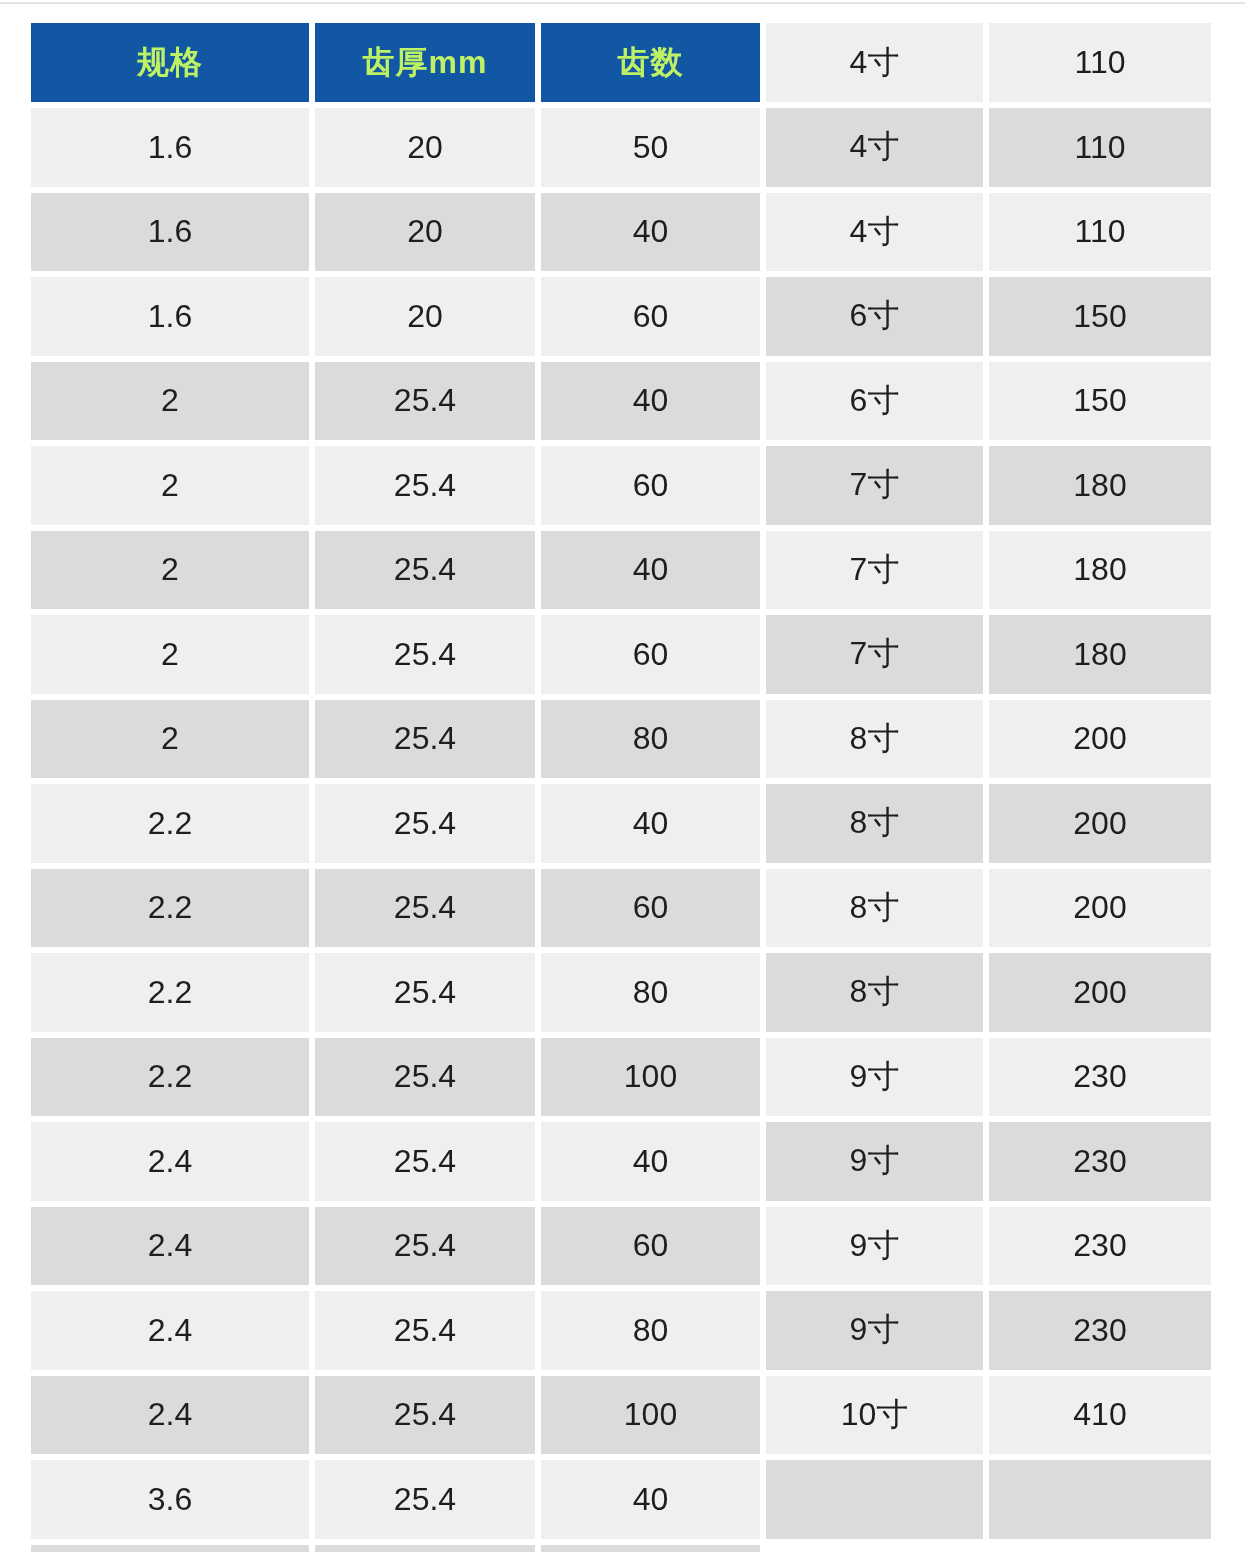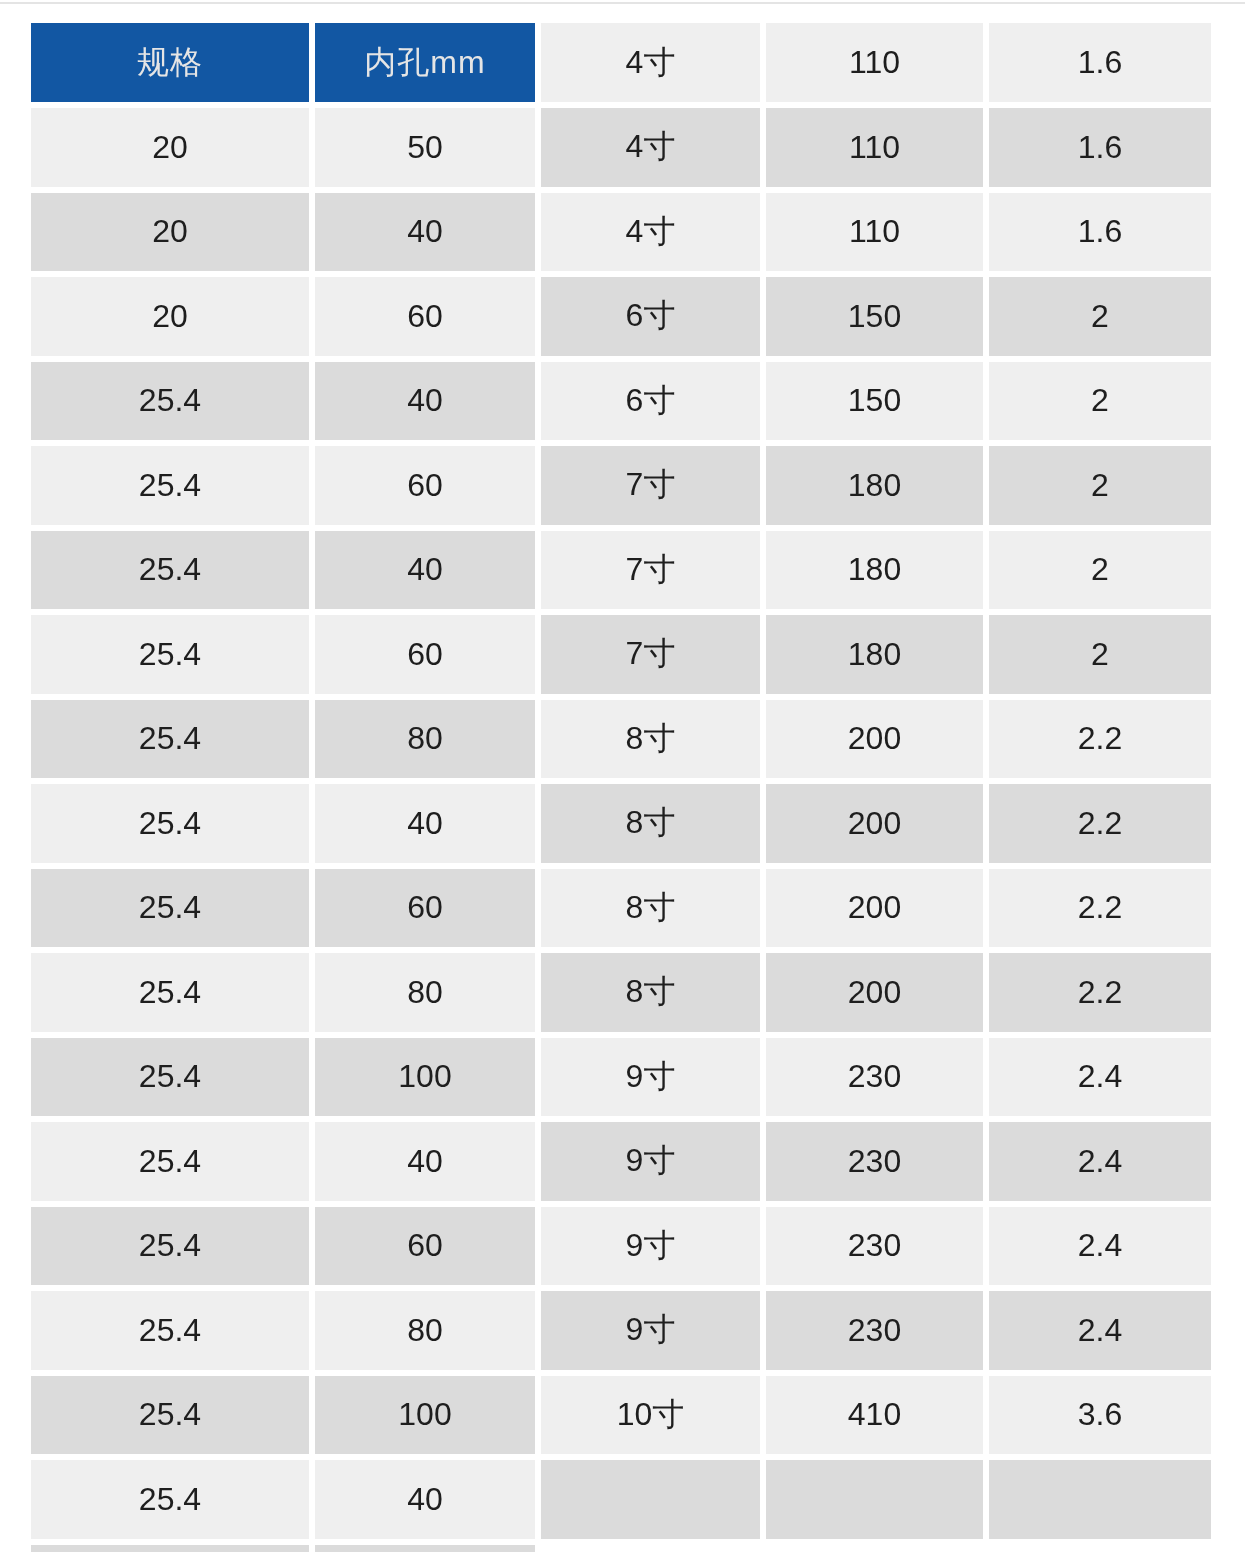--- a/index.html
+++ b/index.html
@@ -29,45 +29,47 @@
     width: 1180px;
     display: grid;
     grid-template-columns: 278px 220px 219px 217px 222px;
     grid-template-rows: 79px;
     grid-auto-rows: 78.5px;
     row-gap: 6px;
     column-gap: 6px;
   }
   .hcell {
     background: #1257a3;
-    color: #e5e5e5;
+    color: #bef264;
     display: flex;
     align-items: center;
     justify-content: center;
     font-size: 32px;
     letter-spacing: 1px;
+    font-weight: bold;
   }
   .cell {
     display: flex;
     align-items: center;
     justify-content: center;
     font-size: 32px;
     color: #1e1e1e;
   }
   .cell.light { background: #efefef; }
   .cell.dark  { background: #dbdbdb; }
 </style>
 </head>
 <body>
 
 <div class="top-hairline"></div>
 
 <div class="spec-table">
     <div class="hcell">规格</div>
-    <div class="hcell">内孔mm</div>
+    <div class="hcell">齿厚mm</div>
+    <div class="hcell">齿数</div>
     <div class="cell light">4寸</div>
     <div class="cell light">110</div>
     <div class="cell light">1.6</div>
     <div class="cell light">20</div>
     <div class="cell light">50</div>
     <div class="cell dark">4寸</div>
     <div class="cell dark">110</div>
     <div class="cell dark">1.6</div>
     <div class="cell dark">20</div>
     <div class="cell dark">40</div>

